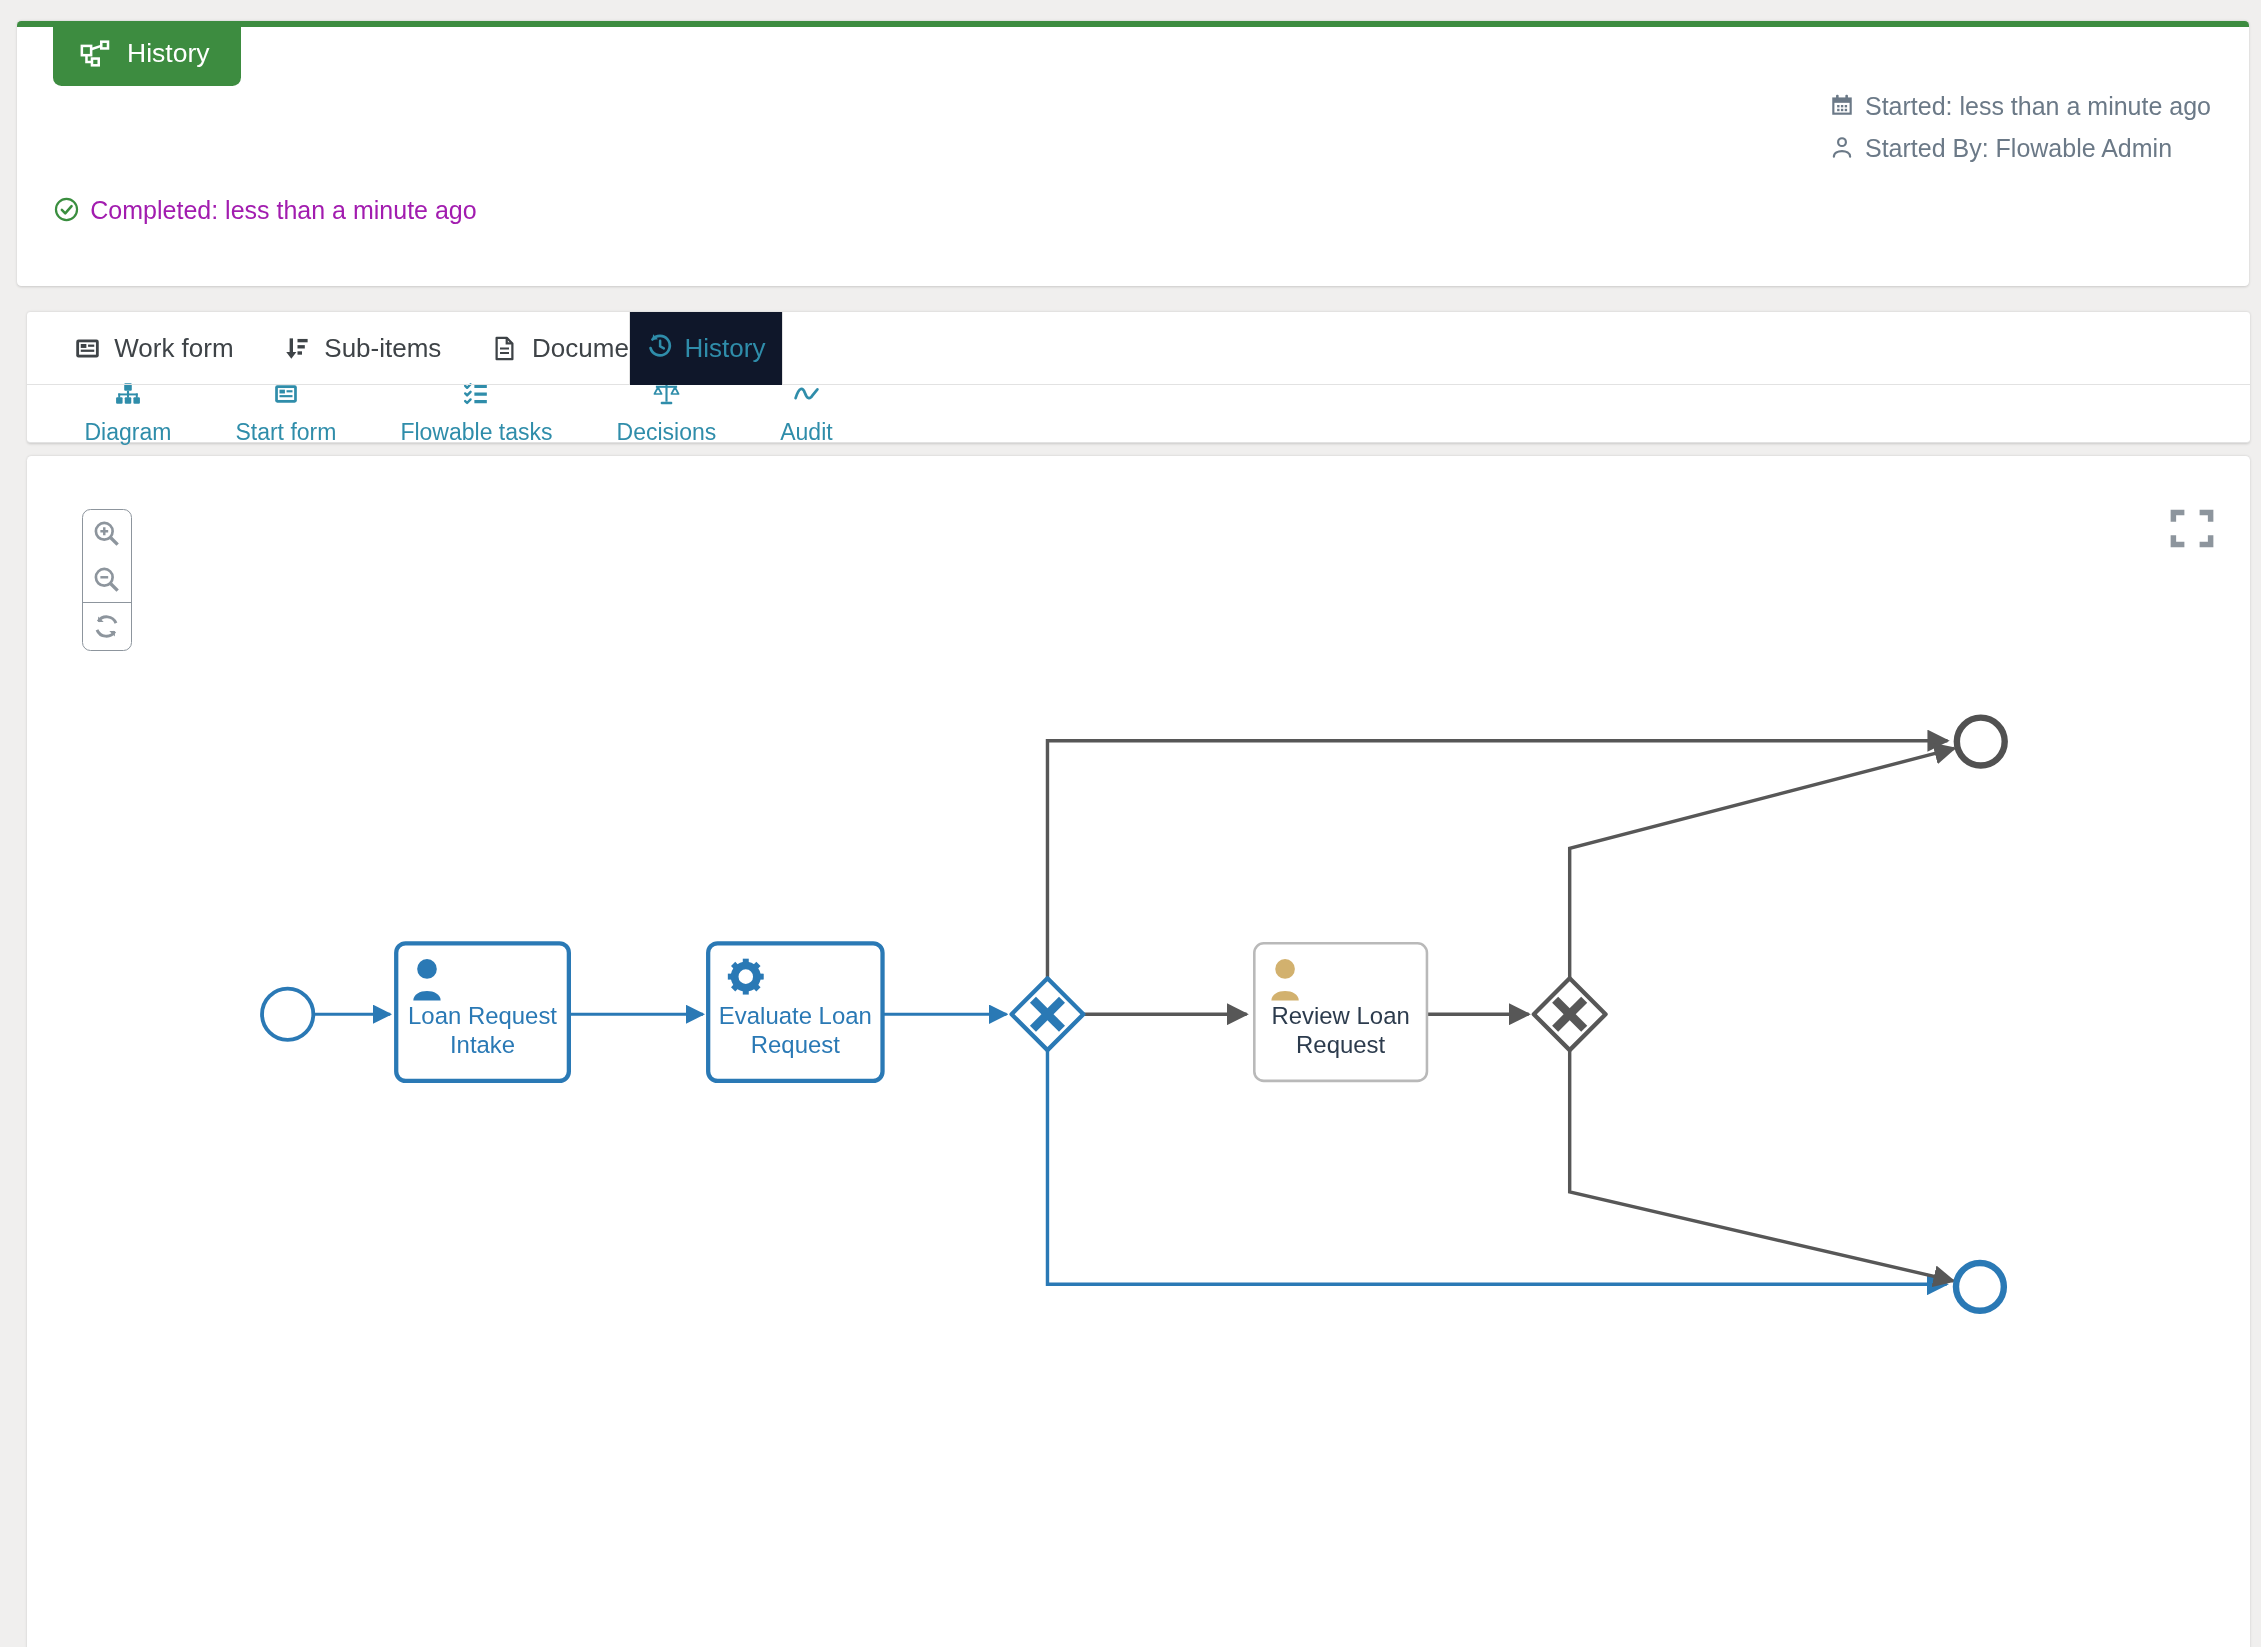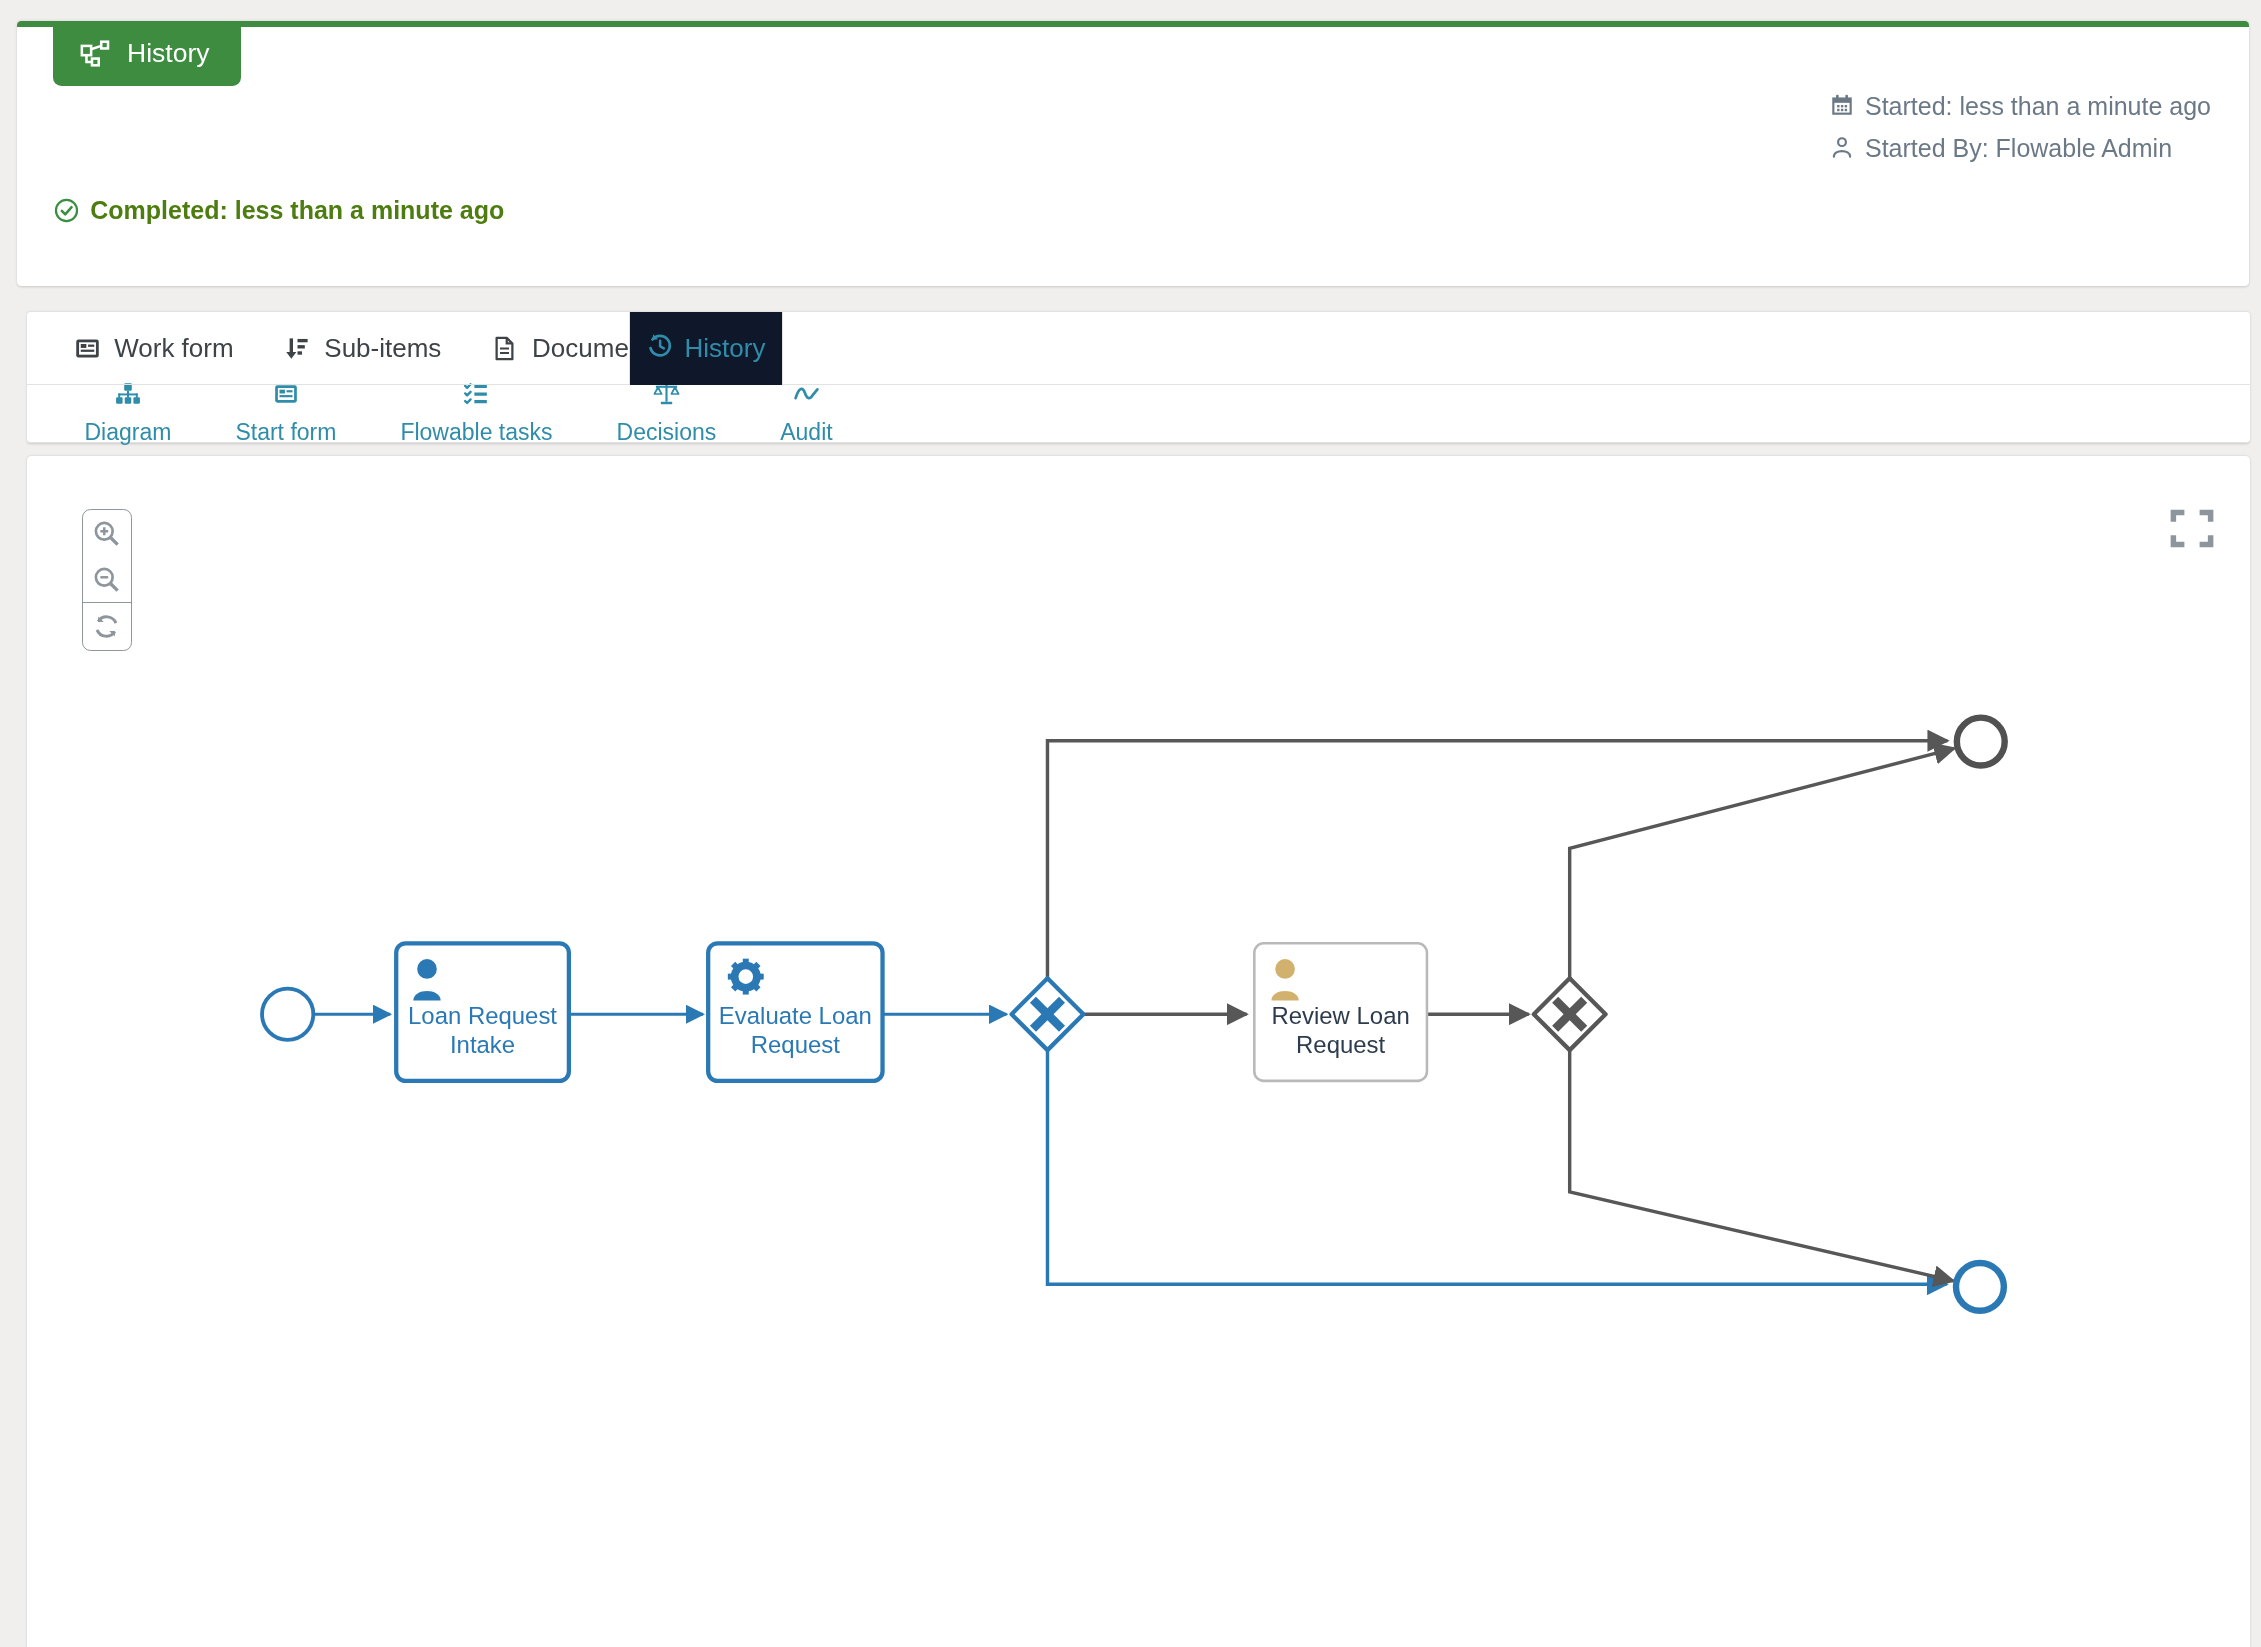--- a/index.html
+++ b/index.html
@@ -18,22 +18,22 @@
   .header-card { left:17px; top:20.5px; width:2232px; height:265px; border-top:6px solid #3d8c40; }
   .type-badge {
     position:absolute; left:36px; top:-6px; height:65px;
     background:#3d8c40; color:#fff; border-radius:5.1px 5.1px 8.5px 8.5px;
     display:flex; align-items:center; gap:17px; padding:0 32px 0 26px;
     font-size:26.5px;
   }
   .page-title { position:absolute; left:36px; top:70px; font-size:40px; color:#3c4043; letter-spacing:0.4px; }
   .completed-line {
     position:absolute; left:36px; top:169px;
-    display:flex; align-items:center; gap:10.3px;
-    color:#4d7c0f; font-size:25px; font-weight:700;
+    display:flex; gap:10.3px;
+    color:#a21caf; font-size:25px; font-weight:400;
   }
   .header-meta { position:absolute; right:38px; top:65px; display:flex; flex-direction:column; gap:13.7px; }
   .meta-row { display:flex; gap:10.3px; justify-content:flex-start; color:#6b7987; font-size:25px; }
 
   
   .tabs-card { left:26.5px; top:312px; width:2223px; height:131px; border-radius:3.4px; border-bottom:0.9px solid #e2e2e2; }
   .tabs-row { position:relative; height:73px; display:flex; align-items:stretch; padding-left:22px; }
   .tabs-row .border-seg { position:absolute; bottom:0; height:0.9px; background:#e2e2e2; }
   .border-seg.seg-left { left:0; width:602px; }
   .border-seg.seg-right { left:756px; right:0; }

